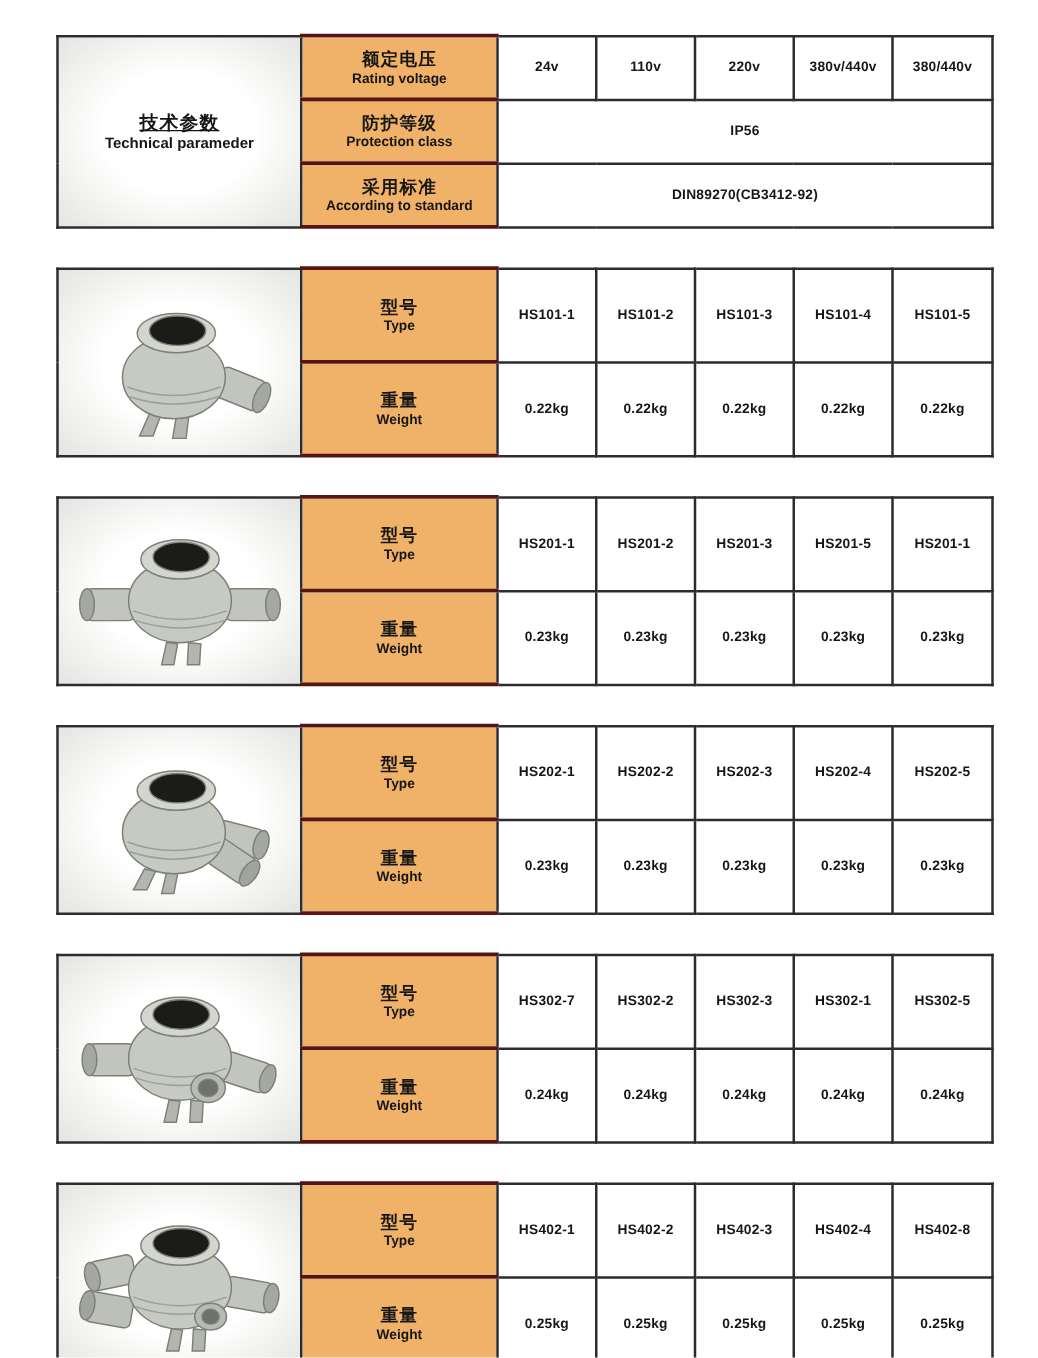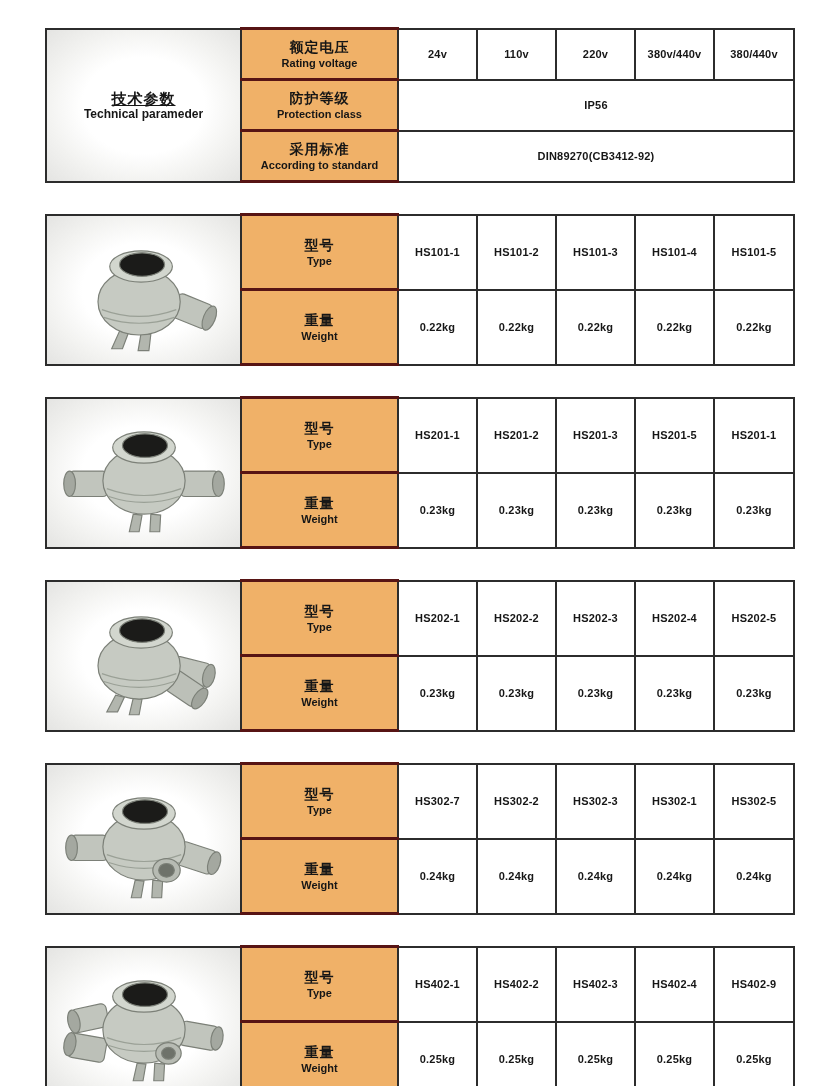--- a/index.html
+++ b/index.html
@@ -341,21 +341,21 @@
         </svg>
       </td>
       <td class="orange">
         <div class="zh">型号</div>
         <div class="en">Type</div>
       </td>
       <td class="val">HS402-1</td>
       <td class="val">HS402-2</td>
       <td class="val">HS402-3</td>
       <td class="val">HS402-4</td>
-      <td class="val">HS402-9</td>
+      <td class="val">HS402-8</td>
     </tr>
     <tr class="prod-row">
       <td class="orange">
         <div class="zh">重量</div>
         <div class="en">Weight</div>
       </td>
       <td class="val">0.25kg</td>
       <td class="val">0.25kg</td>
       <td class="val">0.25kg</td>
       <td class="val">0.25kg</td>

